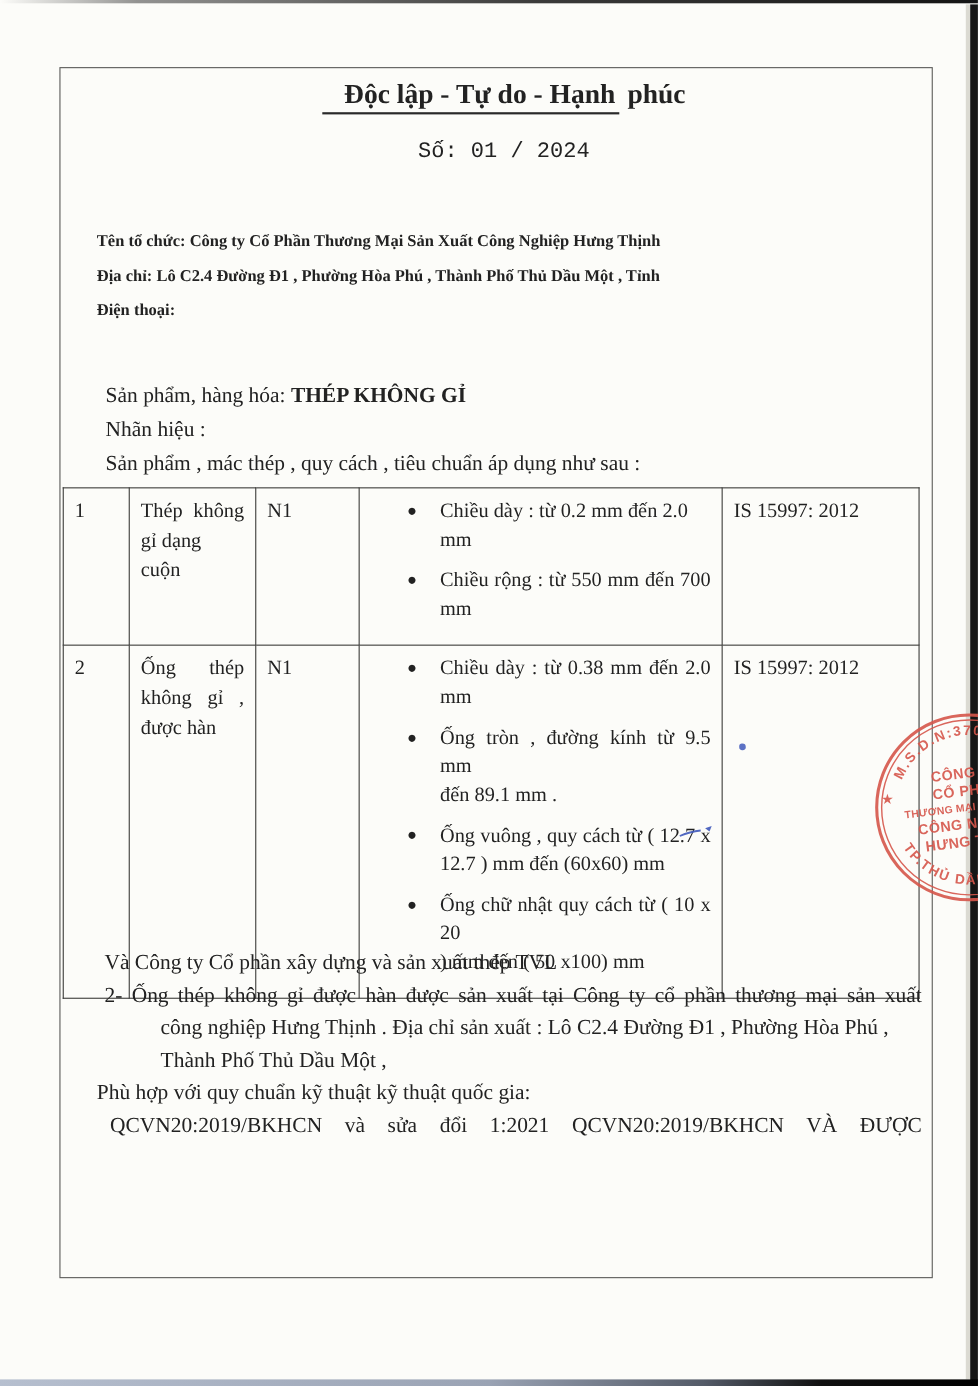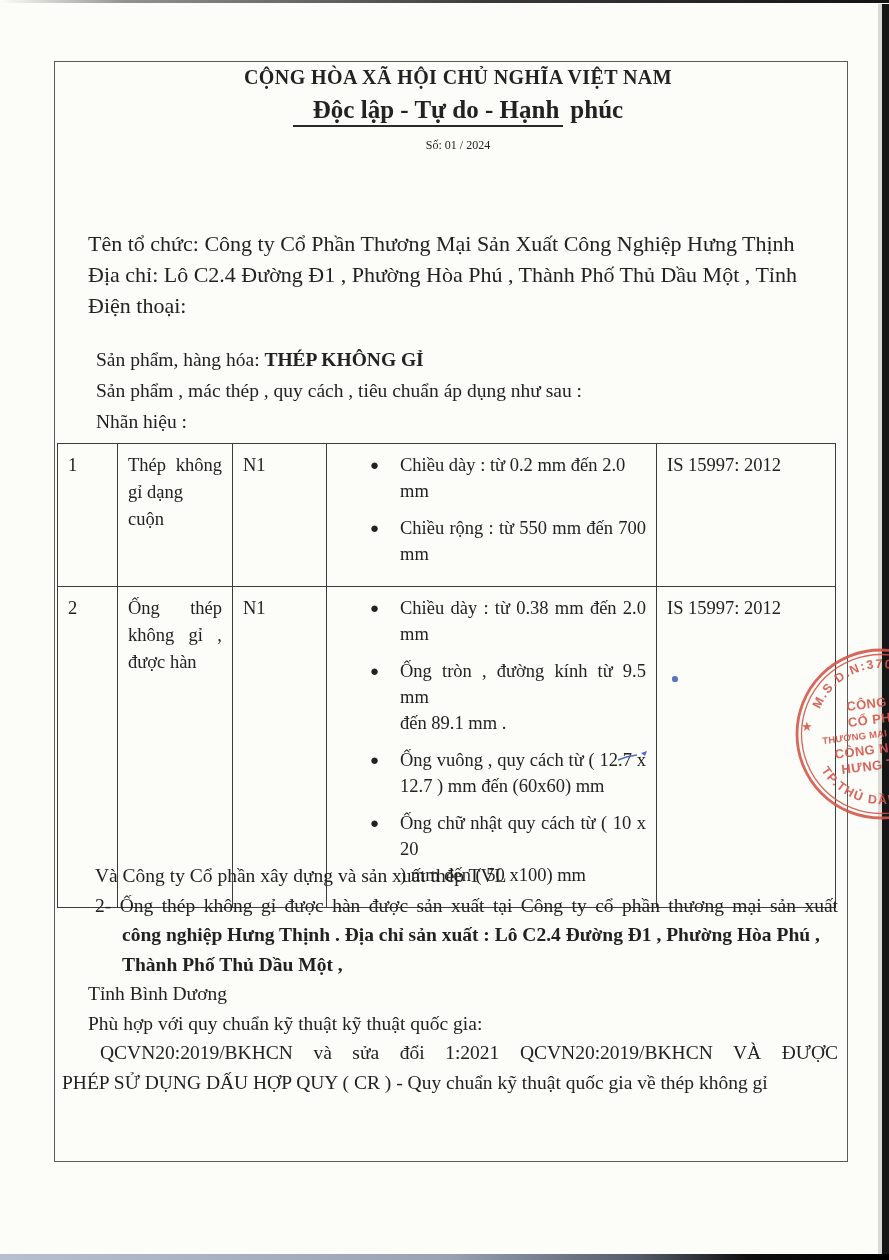--- a/index.html
+++ b/index.html
@@ -18,23 +18,23 @@
   
   .frame{position:absolute;left:54px;top:61px;width:792px;height:1099px;
     border:1.6px solid #5a5a58;}
   
   .head{position:absolute;left:55px;top:66px;width:790px;text-align:center;padding-left:16px;box-sizing:border-box;}
   .republic{font-size:20px;font-weight:bold;letter-spacing:.4px;}
   .motto{font-size:25px;font-weight:bold;margin-top:7px;}
   .motto .u{border-bottom:2.2px solid #2a2a2a;padding:0 4px 1px 20px;display:inline-block;}
   .motto .tail{margin-left:7px;}
   .doc-title{font-size:25px;font-weight:bold;margin-top:28px;letter-spacing:.5px;}
-  .doc-no{font-size:12px;margin-top:11px;}
-  
-  .info{position:absolute;left:88px;top:228px;width:750px;font-size:22px;line-height:31px;}
+  .doc-no{font-size:20px;margin-top:23px;font-family:Liberation Mono, monospace;}
+  
+  .info{position:absolute;left:88px;top:205px;width:750px;font-size:15px;line-height:31px;font-weight:bold;}
   .info2{position:absolute;left:96px;top:344px;width:742px;font-size:19.5px;line-height:31px;}
   .b{font-weight:bold;}
   
   table.spec{position:absolute;left:57px;top:443px;border-collapse:collapse;table-layout:fixed;
     font-size:18.5px;line-height:26px;}
   table.spec td,table.spec th{border:1.5px solid #3c3c3a;vertical-align:top;font-weight:normal;
     text-align:left;padding:8px 10px;box-sizing:border-box;}
   col.c-stt{width:60px;} col.c-prod{width:115px;} col.c-grade{width:94px;}
   col.c-spec{width:330px;} col.c-std{width:179px;}
   tr.hdr th{height:44px;padding-top:9px;}
@@ -43,21 +43,21 @@
   td.cprod{padding:9px 11px 0 11px;line-height:27px;}
   td.cspec{padding:10px 10px 0 0;}
   td.cstd{padding:10px 8px 0 12px;}
   .jl{text-align:justify;text-align-last:justify;}
   .bullet{display:flex;padding-left:33px;margin-bottom:11px;}
   .bullet .dot{width:30px;flex:0 0 30px;font-size:15px;line-height:26px;}
   .bullet .btxt{flex:1 1 auto;min-width:0;}
   
   .footer{position:absolute;left:62px;top:861px;width:776px;font-size:19.5px;line-height:29.5px;}
   .fl-item{margin-left:33px;}
-  .fl-cont{margin-left:60px;font-weight:bold;}
+  .fl-cont{margin-left:84px;}
   .fl-plain{margin-left:26px;}
   .fl-qfirst{margin-left:38px;}
   .fl-qsecond{margin-left:0;}
   
   .stamp{position:absolute;left:781px;top:634px;opacity:.9;}
   .stamp .ring{fill:none;stroke:#d6564b;}
   .stamp text{fill:#d6564b;font-family:"Liberation Sans","DejaVu Sans",sans-serif;font-weight:bold;}
   .stamp .arcT{font-size:12.5px;letter-spacing:1.6px;}
   .stamp .starT{font-size:13px;}
   .stamp .centerT text{font-size:13px;text-anchor:middle;letter-spacing:.4px;}
@@ -72,35 +72,34 @@
 <div class="page">
 
   <div class="edge-top"></div>
   <div class="edge-right-light"></div>
   <div class="edge-right"></div>
   <div class="edge-bottom"></div>
 
   <div class="frame"></div>
 
   <div class="head">
-    <div class="republic">CỘNG HÒA XÃ HỘI CHỦ NGHĨA VIỆT NAM</div>
     <div class="motto"><span class="u">Độc lập - Tự do - Hạnh</span><span class="tail">phúc</span></div>
     <div class="doc-no">Số: 01 / 2024</div>
   </div>
 
   <div class="info">
     <div>Tên tổ chức: Công ty Cổ Phần Thương Mại Sản Xuất Công Nghiệp Hưng Thịnh</div>
     <div>Địa chỉ: Lô C2.4 Đường Đ1 , Phường Hòa Phú , Thành Phố Thủ Dầu Một , Tỉnh</div>
     <div>Điện thoại:</div>
   </div>
 
   <div class="info2">
     <div><span>Sản phẩm, hàng hóa: </span><span class="b">THÉP KHÔNG GỈ</span></div>
+    <div>Nhãn hiệu :</div>
     <div>Sản phẩm , mác thép , quy cách , tiêu chuẩn áp dụng như sau :</div>
-    <div>Nhãn hiệu :</div>
   </div>
 
   <table class="spec">
     <colgroup>
         <col class="c-stt">
         <col class="c-prod">
         <col class="c-grade">
         <col class="c-spec">
         <col class="c-std">
       </colgroup>
@@ -170,24 +169,22 @@
       <td class="cstd">IS 15997: 2012</td>
     </tr>
   </tbody>
     </table>
 
   <div class="footer">
     <div class="fl-item">Và Công ty Cổ phần xây dựng và sản xuất thép TVL</div>
     <div class="fl-item jl">2-  Ống thép không gỉ được hàn được sản xuất tại Công ty cổ phần thương mại sản xuất</div>
     <div class="fl-cont">công nghiệp Hưng Thịnh . Địa chỉ sản xuất : Lô C2.4 Đường Đ1 , Phường Hòa Phú ,</div>
     <div class="fl-cont">Thành Phố Thủ Dầu Một ,</div>
-    <div class="fl-plain">Tỉnh Bình Dương</div>
     <div class="fl-plain">Phù hợp với quy chuẩn kỹ thuật kỹ thuật quốc gia:</div>
     <div class="fl-qfirst jl">QCVN20:2019/BKHCN và sửa đổi 1:2021 QCVN20:2019/BKHCN VÀ ĐƯỢC</div>
-    <div class="fl-qsecond">PHÉP SỬ DỤNG DẤU HỢP QUY ( CR ) -  Quy chuẩn kỹ thuật quốc gia về thép không gỉ</div>
   </div>
 
   <svg class="stamp" width="200" height="200" viewBox="0 0 200 200">
     <circle class="ring" cx="100" cy="100" r="84" stroke-width="2.8"></circle>
     <circle class="ring" cx="100" cy="100" r="79.5" stroke-width="1.3"></circle>
     <defs>
       <path id="arcTop" d="M 34 100 A 66 66 0 1 1 166 100" transform="rotate(22 100 100)"></path>
       <path id="arcBot" d="M 30 100 A 70 70 0 0 0 170 100"></path>
     </defs>
     <text class="arcT"><textPath href="#arcTop">M.S.D.N:37022666</textPath></text>

